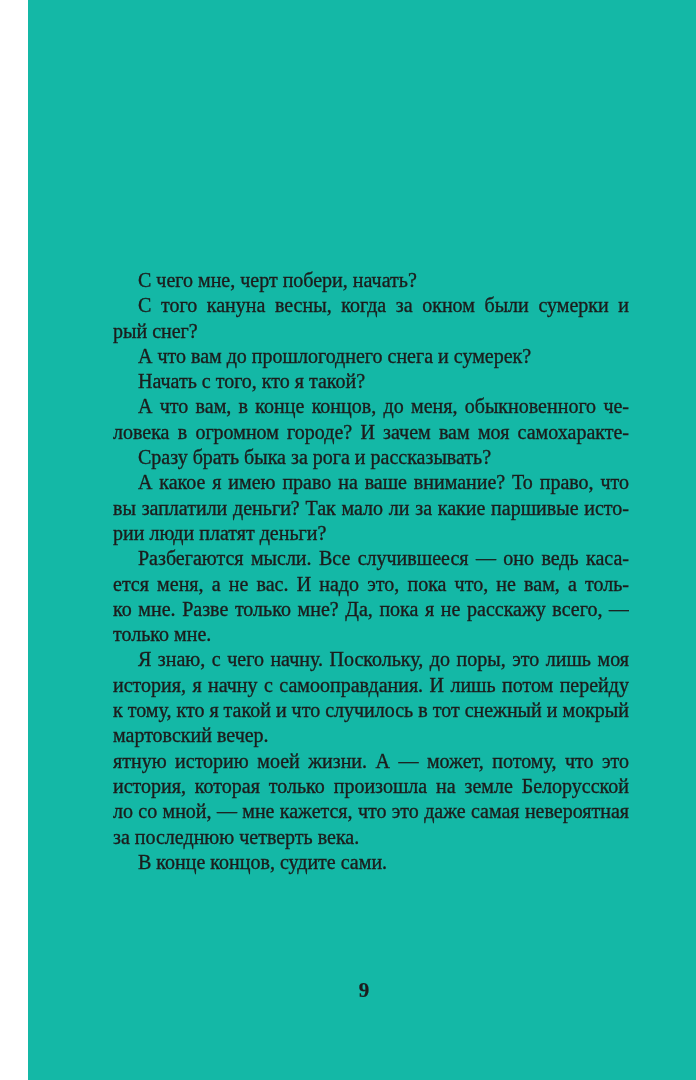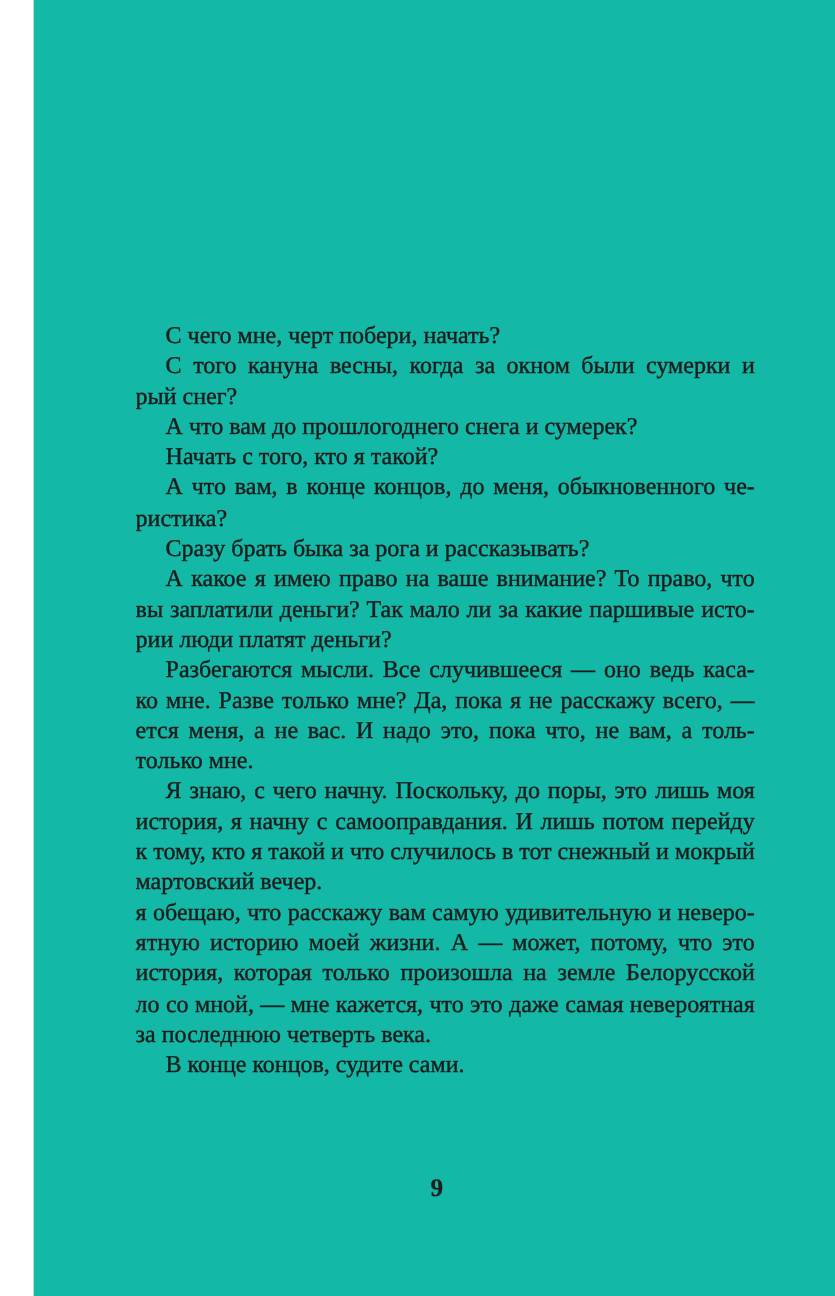--- a/index.html
+++ b/index.html
@@ -75,49 +75,48 @@
     <div class="para">
       <div class="ln in last">А что вам до прошлогоднего снега и сумерек?</div>
     </div>
 
     <div class="para">
       <div class="ln in last">Начать с того, кто я такой?</div>
     </div>
 
     <div class="para">
       <div class="ln in">А что вам, в конце концов, до меня, обыкновенного че-</div>
-      <div class="ln last">ристика?</div>
+      <div class="ln">ловека в огромном городе? И зачем вам моя самохаракте-</div>
     </div>
 
     <div class="para">
       <div class="ln in last">Сразу брать быка за рога и рассказывать?</div>
     </div>
 
     <div class="para">
       <div class="ln in">А какое я имею право на ваше внимание? То право, что</div>
       <div class="ln">вы заплатили деньги? Так мало ли за какие паршивые исто-</div>
       <div class="ln last">рии люди платят деньги?</div>
     </div>
 
     <div class="para">
       <div class="ln in">Разбегаются мысли. Все случившееся — оно ведь каса-</div>
+      <div class="ln">ется меня, а не вас. И надо это, пока что, не вам, а толь-</div>
       <div class="ln">ко мне. Разве только мне? Да, пока я не расскажу всего, —</div>
-      <div class="ln">ется меня, а не вас. И надо это, пока что, не вам, а толь-</div>
       <div class="ln last">только мне.</div>
     </div>
 
     <div class="para">
       <div class="ln in">Я знаю, с чего начну. Поскольку, до поры, это лишь моя</div>
       <div class="ln">история, я начну с самооправдания. И лишь потом перейду</div>
       <div class="ln">к тому, кто я такой и что случилось в тот снежный и мокрый</div>
       <div class="ln last">мартовский вечер.</div>
     </div>
 
     <div class="para">
-      <div class="ln">я обещаю, что расскажу вам самую удивительную и неверо-</div>
       <div class="ln">ятную историю моей жизни. А — может, потому, что это бы-</div>
       <div class="ln">история, которая только произошла на земле Белорусской</div>
       <div class="ln">ло со мной, — мне кажется, что это даже самая невероятная</div>
       <div class="ln last">за последнюю четверть века.</div>
     </div>
 
     <div class="para">
       <div class="ln in last">В конце концов, судите сами.</div>
     </div>
 

